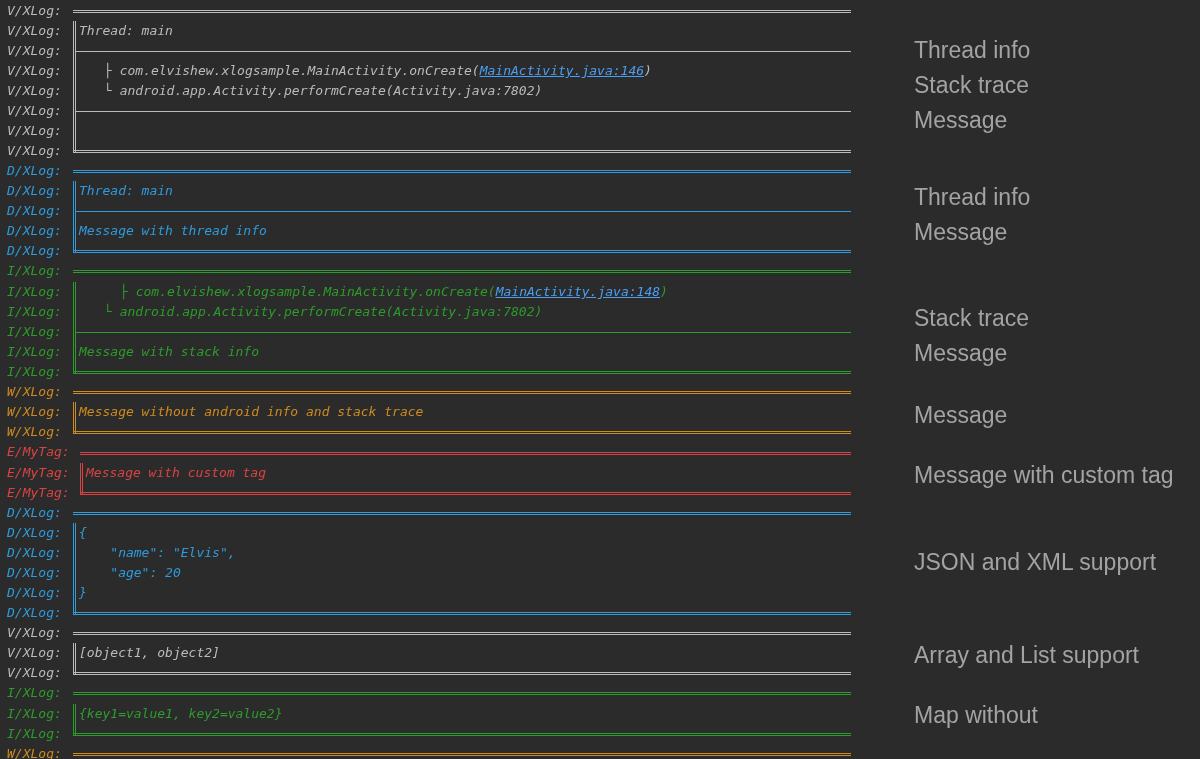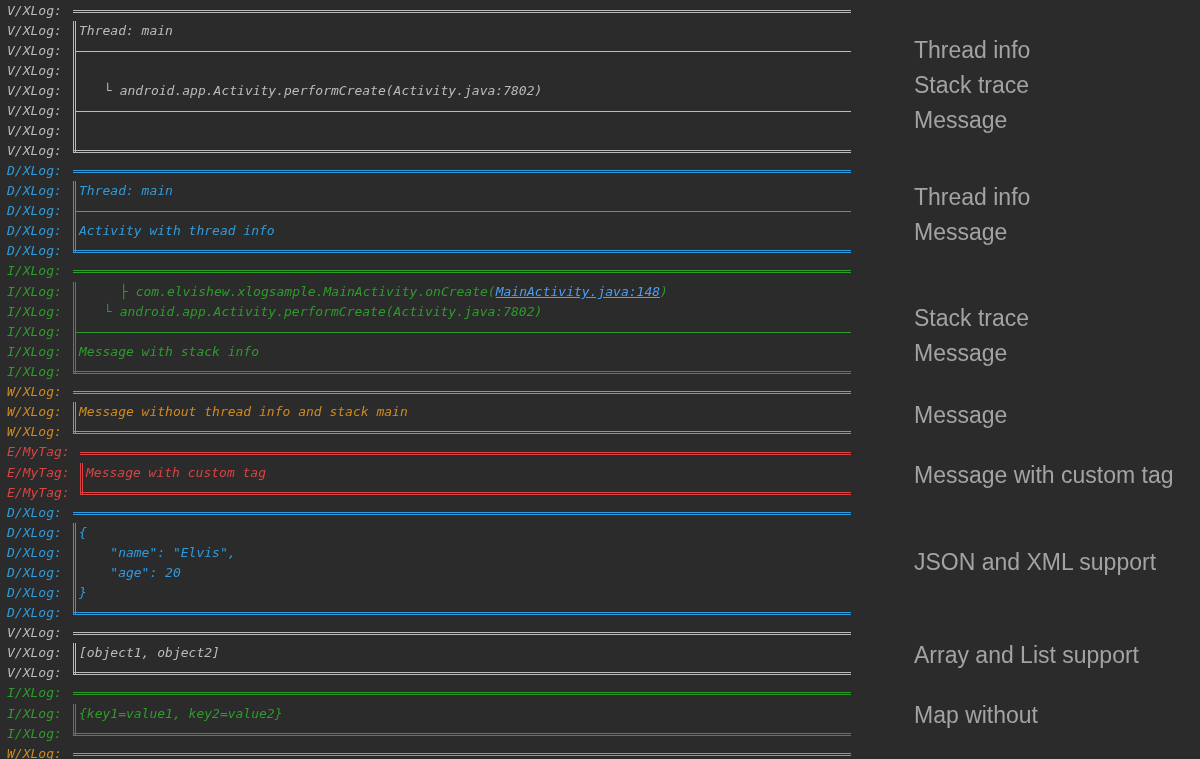--- a/index.html
+++ b/index.html
@@ -58,20 +58,21 @@
     <span class="body-text" style="left:79px">Thread: main</span>
   </div>
   <div class="line lvl-V" style="top:41px">
     <span class="tag">V/XLog:</span>
     <span class="vbar" style="left:73px"></span>
     <span class="rule single" style="left:76px;width:775px;top:10px"></span>
   </div>
   <div class="line lvl-V" style="top:61px">
     <span class="tag">V/XLog:</span>
     <span class="vbar" style="left:73px"></span>
+    <span class="body-text" style="left:104px"><span>├ com.elvishew.xlogsample.MainActivity.onCreate(</span><span class="link">MainActivity.java:146</span><span>)</span></span>
   </div>
   <div class="line lvl-V" style="top:81px">
     <span class="tag">V/XLog:</span>
     <span class="vbar" style="left:73px"></span>
     <span class="body-text" style="left:104px">└ android.app.Activity.performCreate(Activity.java:7802)</span>
   </div>
   <div class="line lvl-V" style="top:101px">
     <span class="tag">V/XLog:</span>
     <span class="vbar" style="left:73px"></span>
     <span class="rule single" style="left:76px;width:775px;top:10px"></span>
@@ -96,21 +97,21 @@
     <span class="body-text" style="left:79px">Thread: main</span>
   </div>
   <div class="line lvl-D" style="top:201px">
     <span class="tag">D/XLog:</span>
     <span class="vbar" style="left:73px"></span>
     <span class="rule single" style="left:76px;width:775px;top:10px"></span>
   </div>
   <div class="line lvl-D" style="top:221px">
     <span class="tag">D/XLog:</span>
     <span class="vbar" style="left:73px"></span>
-    <span class="body-text" style="left:79px">Activity with thread info</span>
+    <span class="body-text" style="left:79px">Message with thread info</span>
   </div>
   <div class="line lvl-D" style="top:241px">
     <span class="tag">D/XLog:</span>
     <span class="vbar" style="left:73px;height:12px"></span>
     <span class="rule" style="left:73px;width:778px;top:9px"></span>
   </div>
 
   <div class="line lvl-I" style="top:261px">
     <span class="tag">I/XLog:</span>
     <span class="rule" style="left:73px;width:778px;top:9px"></span>
@@ -141,21 +142,21 @@
     <span class="rule" style="left:73px;width:778px;top:9px"></span>
   </div>
 
   <div class="line lvl-W" style="top:382px">
     <span class="tag">W/XLog:</span>
     <span class="rule" style="left:73px;width:778px;top:9px"></span>
   </div>
   <div class="line lvl-W" style="top:402px">
     <span class="tag">W/XLog:</span>
     <span class="vbar" style="left:73px"></span>
-    <span class="body-text" style="left:79px">Message without thread info and stack main</span>
+    <span class="body-text" style="left:79px">Message without android info and stack trace</span>
   </div>
   <div class="line lvl-W" style="top:422px">
     <span class="tag">W/XLog:</span>
     <span class="vbar" style="left:73px;height:12px"></span>
     <span class="rule" style="left:73px;width:778px;top:9px"></span>
   </div>
 
   <div class="line lvl-E" style="top:442px">
     <span class="tag">E/MyTag:</span>
     <span class="rule" style="left:80px;width:771px;top:10px"></span>

